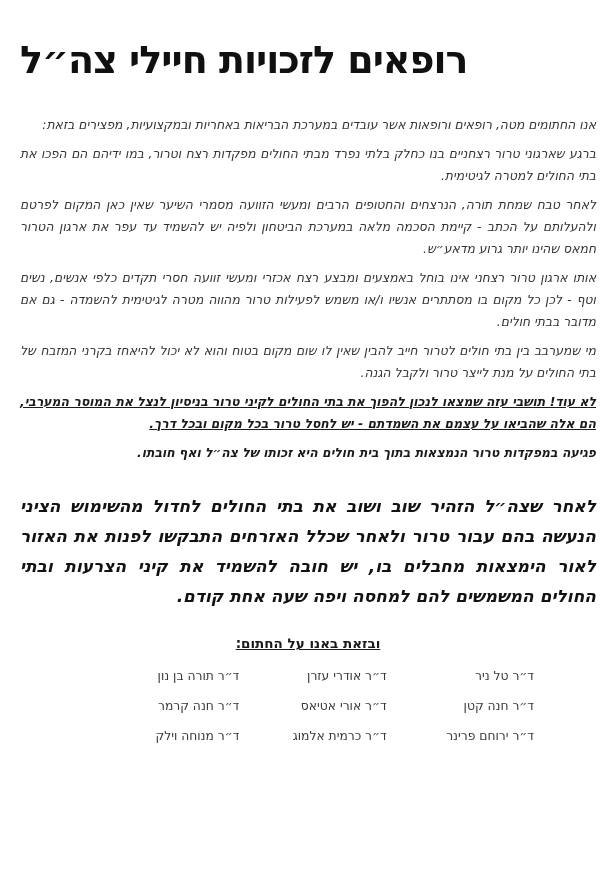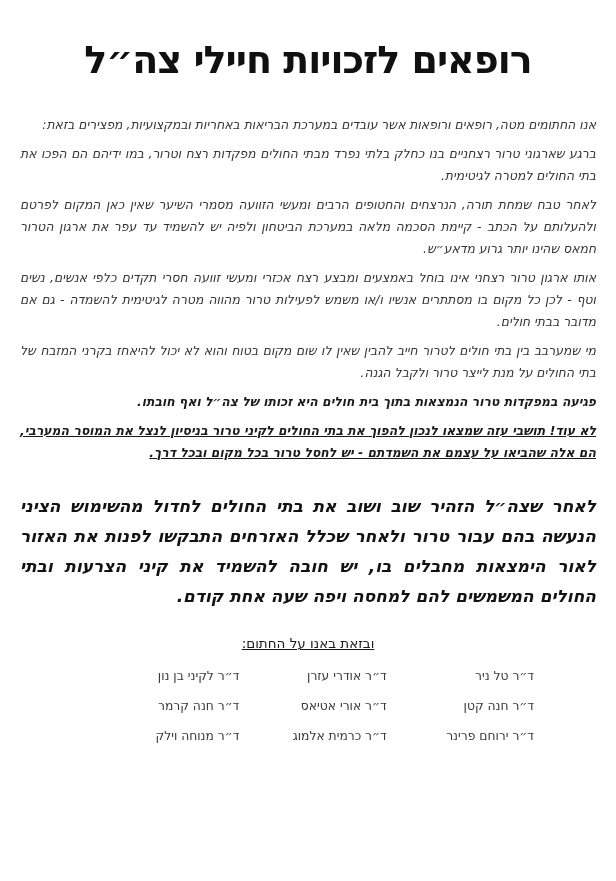--- a/index.html
+++ b/index.html
@@ -18,21 +18,21 @@
     background: #ffffff;
     box-sizing: border-box;
     padding: 26px 20px 0 20px;
     overflow: hidden;
     direction: rtl;
   }
   .title {
     font-size: 38px;
     font-weight: bold;
     color: #101010;
-    text-align: center;
+    text-align: left;
     margin: 12px 0 30px 0;
     letter-spacing: -1px;
     line-height: 1.2;
   }
   .para {
     font-size: 12.4px;
     line-height: 22px;
     color: #343434;
     text-align: justify;
     margin: 0 0 7px 0;
@@ -48,21 +48,21 @@
   .para.large-bold {
     font-weight: bold;
     font-size: 17px;
     line-height: 30px;
     color: #121212;
     margin-top: 27px;
     margin-bottom: 7px;
   }
   .signoff {
     font-size: 13.5px;
-    font-weight: normal;
+    font-weight: bold;
     text-decoration: underline;
     text-align: center;
     color: #1a1a1a;
     margin: 24px 0 14px 0;
   }
   .sig-grid {
     display: grid;
     grid-template-columns: 1fr 1fr 1fr;
     margin: 0 62px 0 72px;
     row-gap: 8px;
@@ -82,31 +82,31 @@
 <div class="page">
 
   <h1 class="title">רופאים לזכויות חיילי צה״ל</h1>
 
   <div>
     <p class="para">אנו החתומים מטה, רופאים ורופאות אשר עובדים במערכת הבריאות באחריות ובמקצועיות, מפצירים בזאת:</p>
     <p class="para">ברגע שארגוני טרור רצחניים בנו כחלק בלתי נפרד מבתי החולים מפקדות רצח וטרור, במו ידיהם הם הפכו את בתי החולים למטרה לגיטימית.</p>
     <p class="para">לאחר טבח שמחת תורה, הנרצחים והחטופים הרבים ומעשי הזוועה מסמרי השיער שאין כאן המקום לפרטם ולהעלותם על הכתב - קיימת הסכמה מלאה במערכת הביטחון ולפיה יש להשמיד עד עפר את ארגון הטרור חמאס שהינו יותר גרוע מדאע״ש.</p>
     <p class="para">אותו ארגון טרור רצחני אינו בוחל באמצעים ומבצע רצח אכזרי ומעשי זוועה חסרי תקדים כלפי אנשים, נשים וטף - לכן כל מקום בו מסתתרים אנשיו ו/או משמש לפעילות טרור מהווה מטרה לגיטימית להשמדה - גם אם מדובר בבתי חולים.</p>
     <p class="para">מי שמערבב בין בתי חולים לטרור חייב להבין שאין לו שום מקום בטוח והוא לא יכול להיאחז בקרני המזבח של בתי החולים על מנת לייצר טרור ולקבל הגנה.</p>
+    <p class="para bold underline">לא עוד! תושבי עזה שמצאו לנכון להפוך את בתי החולים לקיני טרור בניסיון לנצל את המוסר המערבי, הם אלה שהביאו על עצמם את השמדתם - יש לחסל טרור בכל מקום ובכל דרך.</p>
     <p class="para bold">פגיעה במפקדות טרור הנמצאות בתוך בית חולים היא זכותו של צה״ל ואף חובתו.</p>
-    <p class="para bold underline">לא עוד! תושבי עזה שמצאו לנכון להפוך את בתי החולים לקיני טרור בניסיון לנצל את המוסר המערבי, הם אלה שהביאו על עצמם את השמדתם - יש לחסל טרור בכל מקום ובכל דרך.</p>
     <p class="para large-bold">לאחר שצה״ל הזהיר שוב ושוב את בתי החולים לחדול מהשימוש הציני הנעשה בהם עבור טרור ולאחר שכלל האזרחים התבקשו לפנות את האזור לאור הימצאות מחבלים בו, יש חובה להשמיד את קיני הצרעות ובתי החולים המשמשים להם למחסה ויפה שעה אחת קודם.</p>
   </div>
 
   <h2 class="signoff">ובזאת באנו על החתום:</h2>
 
   <div class="sig-grid">
     <div class="sig">ד״ר טל ניר</div>
     <div class="sig">ד״ר אודרי עזרן</div>
-    <div class="sig">ד״ר לקיני בן נון</div>
+    <div class="sig">ד״ר תורה בן נון</div>
     <div class="sig">ד״ר חנה קטן</div>
     <div class="sig">ד״ר אורי אטיאס</div>
     <div class="sig">ד״ר חנה קרמר</div>
     <div class="sig">ד״ר ירוחם פרינר</div>
     <div class="sig">ד״ר כרמית אלמוג</div>
     <div class="sig">ד״ר מנוחה וילק</div>
   </div>
 
 </div>
 

